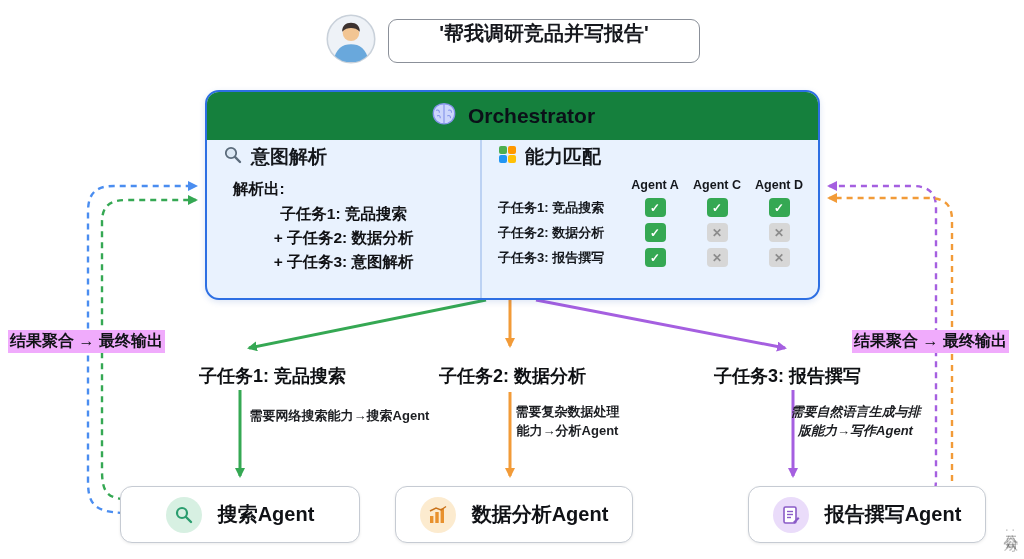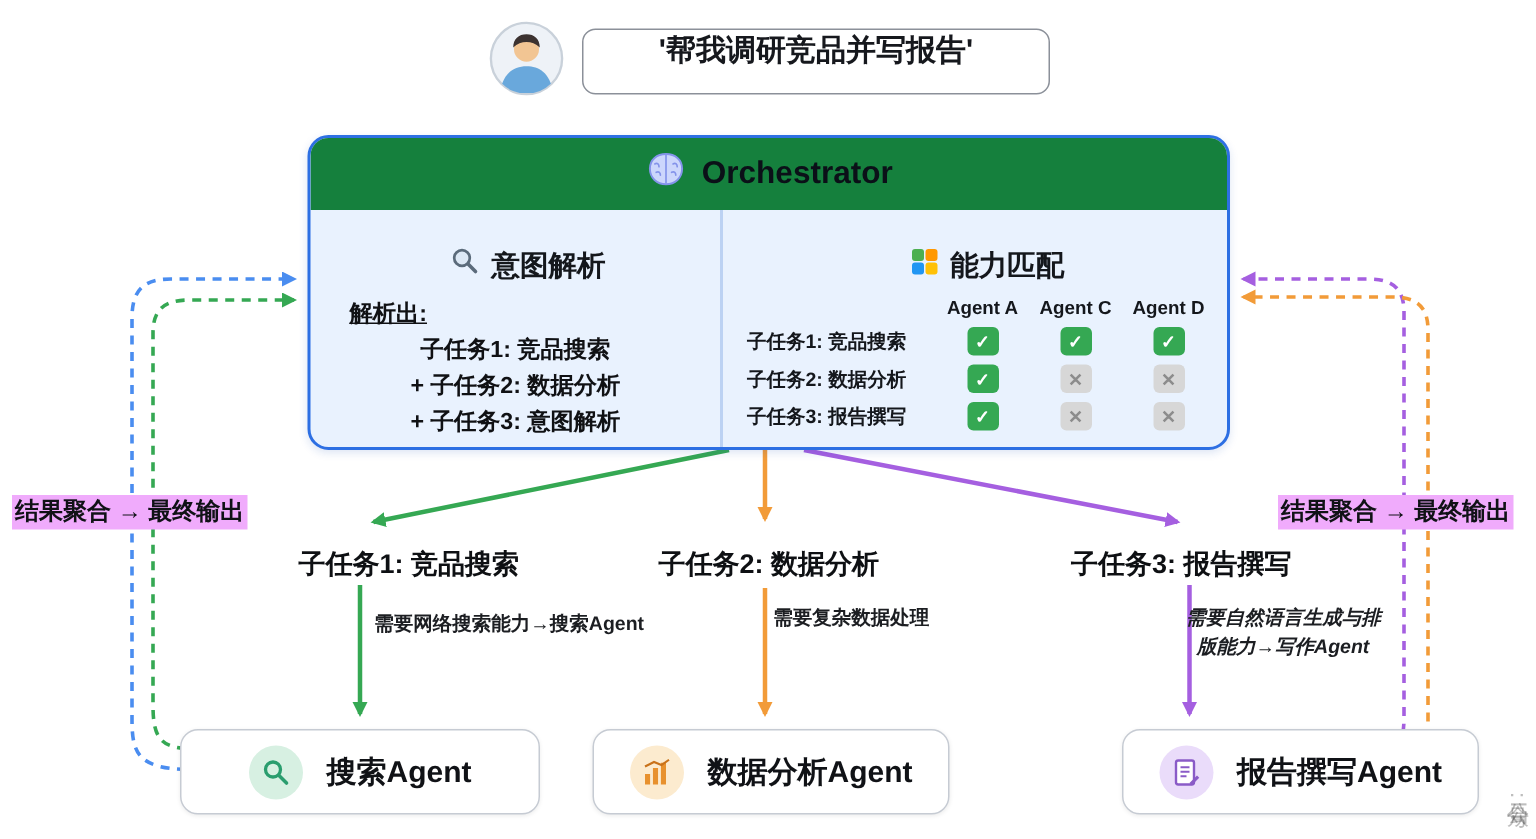--- a/index.html
+++ b/index.html
@@ -14,23 +14,23 @@
             font-size:20px; font-weight:bold; color:#16181d; z-index:2; }
 
   .orch { left:205px; top:90px; width:615px; height:210px; border:2px solid #2d6fe3; border-radius:14px;
           background:#e9f2fe; z-index:2; overflow:hidden; box-shadow:0 2px 6px rgba(30,80,180,.15); }
   .orch-header { height:48px; background:#15803d; display:flex; align-items:center; justify-content:center;
                  gap:10px; font-size:21px; font-weight:bold; color:#0b1018; }
   .orch-body { display:flex; height:158px; }
   .orch-left { width:304px; position:relative; }
   .orch-div { width:2px; background:#bcd2f3; height:100%; }
   .orch-right { flex:1; position:relative; }
-  .sec-head { display:flex; align-items:center; justify-content:center; gap:8px; font-size:19px;
-              font-weight:bold; color:#14171c; margin-top:24px;padding-left:16px; }
-  .parsed { margin:9px 0 2px 26px; font-size:15.5px; font-weight:bold; color:#101114;text-decoration:underline; }
+  .sec-head { display:flex; align-items:center; justify-content:flex-start; gap:8px; font-size:19px;
+              font-weight:bold; color:#14171c; margin-top:4px;padding-left:16px; }
+  .parsed { margin:9px 0 2px 26px; font-size:15.5px; font-weight:bold; color:#101114; }
   .subtasks { text-align:center; font-size:15.5px; font-weight:bold; line-height:24px; color:#101114; }
 
   .cap-table { margin:8px 8px 0 16px; }
   .cap-row { display:grid; grid-template-columns:126px 62px 62px 62px; align-items:center; margin-bottom:6px; }
   .cap-agent { font-size:12.5px; font-weight:bold; text-align:center; color:#14171c; }
   .cap-label { font-size:13px; font-weight:bold; white-space:nowrap; color:#14171c; }
   .cap-cell { width:21px; height:19px; border-radius:4px; margin:0 auto; display:flex; align-items:center;
               justify-content:center; font-size:12px; font-weight:bold; }
   .cap-cell.ok { background:#35a853; color:#fff; }
   .cap-cell.no { background:#d7d7d7; color:#8c8c8c; }
@@ -191,20 +191,21 @@
 
   <div class="abs branch-label bl1">子任务1: 竞品搜索</div>
   <div class="abs branch-label bl2">子任务2: 数据分析</div>
   <div class="abs branch-label bl3">子任务3: 报告撰写</div>
 
   <div class="abs note n1">
     <div>需要网络搜索能力→搜索Agent</div>
   </div>
   <div class="abs note n2">
     <div>需要复杂数据处理</div>
+    <div>能力→分析Agent</div>
   </div>
   <div class="abs note n3">
     <div>需要自然语言生成与排</div>
     <div>版能力→写作Agent</div>
   </div>
 
   <div class="abs agent-box ab1">
     <span class="agent-icon ic-green">
       <svg width="20" height="20" viewBox="0 0 20 20">
         <circle cx="8" cy="8" r="5" fill="none" stroke="#2a9d6e" stroke-width="2.2"></circle>

